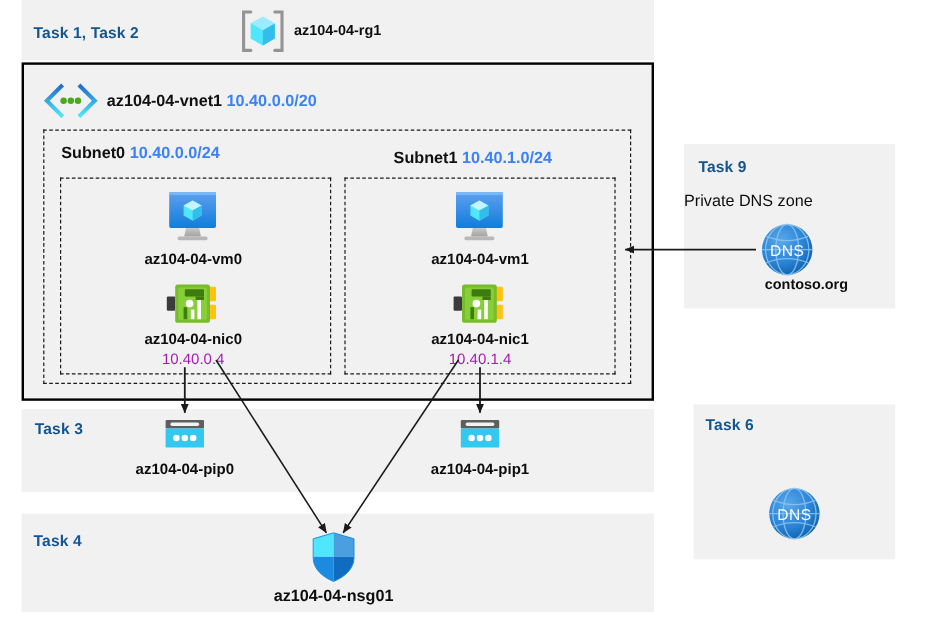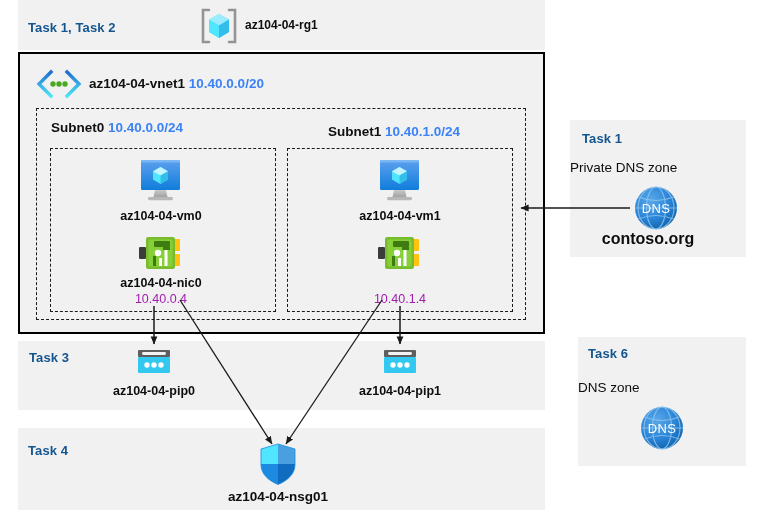--- a/index.html
+++ b/index.html
@@ -223,20 +223,21 @@
       <rect x="7" y="3" width="29" height="32" rx="2.2" fill="#76bc2d"></rect>
       <rect x="9.5" y="5.5" width="24" height="27" rx="1.6" fill="#86cf38"></rect>
       <rect x="15" y="7" width="16" height="6" rx="1" fill="#3f7c10"></rect>
       <circle cx="19" cy="19" r="3.2" fill="#ffffff"></circle>
       <rect x="14" y="22" width="3" height="10" fill="#3f7c10"></rect>
       <rect x="20" y="24" width="3" height="8" fill="#ffffff"></rect>
       <rect x="25.5" y="16" width="3" height="16" fill="#ffffff"></rect>
       <rect x="24" y="13" width="7" height="3" fill="#3f7c10"></rect>
     </svg>
   </div>
+  <div class="node-label" style="left:340px; top:276px; width:120px;">az104-04-nic1</div>
   <div class="node-sub" style="left:340px; top:292px; width:120px;">10.40.1.4</div>
 
   <div class="panel" style="left:18px; top:341px; width:527px; height:69px;"></div>
   <div class="task-label" style="left:12px; top:350px;margin-left:17px;">Task 3</div>
 
   <div class="icon" style="left:135px; top:348px; width:38px; height:30px;">
     <svg width="38" height="30" viewBox="0 0 38 30">
       <rect x="3" y="2" width="32" height="7" rx="1" fill="#5e5e5e"></rect>
       <rect x="7" y="4" width="24" height="3" rx="1.4" fill="#f2f2f2"></rect>
       <rect x="3" y="9" width="32" height="16" rx="1" fill="#32c8f0"></rect>
@@ -274,21 +275,21 @@
         <rect x="20" y="0" width="17" height="21" fill="#4a9fe0"></rect>
         <rect x="3" y="21" width="17" height="22" fill="#1b8ae0"></rect>
         <rect x="20" y="21" width="17" height="22" fill="#0f6cc0"></rect>
       </g>
       <path d="M20 1 L37 6 L37 22 C37 31 29 38 20 41.5 C11 38 3 31 3 22 L3 6 Z" fill="none" stroke="#1b8ae0" stroke-width="0.8"></path>
     </svg>
   </div>
   <div class="node-label" style="left:218px; top:489px; width:120px; font-size:13.5px;">az104-04-nsg01</div>
 
   <div class="panel" style="left:570px; top:120px; width:176px; height:137px;"></div>
-  <div class="task-label" style="left:582px; top:131px;">Task 1</div>
+  <div class="task-label" style="left:582px; top:131px;">Task 9</div>
   <div class="zone-title" style="left:570px; top:160px; width:176px;">Private DNS zone</div>
 
   <div class="icon" style="left:632px; top:184px; width:48px; height:48px;">
     <svg width="48" height="48" viewBox="0 0 48 48">
       <defs>
         <radialGradient id="dnsg1" cx="38%" cy="32%" r="72%">
           <stop offset="0%" stop-color="#5aa8e8"></stop>
           <stop offset="60%" stop-color="#2b85d8"></stop>
           <stop offset="100%" stop-color="#1163ac"></stop>
         </radialGradient>
@@ -297,25 +298,24 @@
       <g fill="none" stroke="#8fc6ef" stroke-width="1.1" opacity="0.85">
         <ellipse cx="24" cy="24" rx="9.5" ry="21"></ellipse>
         <ellipse cx="24" cy="24" rx="18" ry="21"></ellipse>
         <line x1="3" y1="24" x2="45" y2="24"></line>
         <path d="M6.5 13 Q24 20 41.5 13"></path>
         <path d="M6.5 35 Q24 28 41.5 35"></path>
       </g>
       <text x="24" y="29" text-anchor="middle" font-family="Liberation Sans, sans-serif" font-size="13" fill="#ffffff" letter-spacing="0.4">DNS</text>
     </svg>
   </div>
-  <div class="node-label" style="left:570px; top:230px; width:156px; font-size:16px;">contoso.org</div>
+  <div class="node-label" style="left:570px; top:230px; width:156px; font-size:12px;padding-left:24px;">contoso.org</div>
 
   <div class="panel" style="left:578px; top:337px; width:168px; height:129px;"></div>
   <div class="task-label" style="left:588px; top:346px;">Task 6</div>
-  <div class="zone-title" style="left:578px; top:380px; width:168px;">DNS zone</div>
 
   <div class="icon" style="left:638px; top:404px; width:48px; height:48px;">
     <svg width="48" height="48" viewBox="0 0 48 48">
       <defs>
         <radialGradient id="dnsg2" cx="38%" cy="32%" r="72%">
           <stop offset="0%" stop-color="#5aa8e8"></stop>
           <stop offset="60%" stop-color="#2b85d8"></stop>
           <stop offset="100%" stop-color="#1163ac"></stop>
         </radialGradient>
       </defs>

